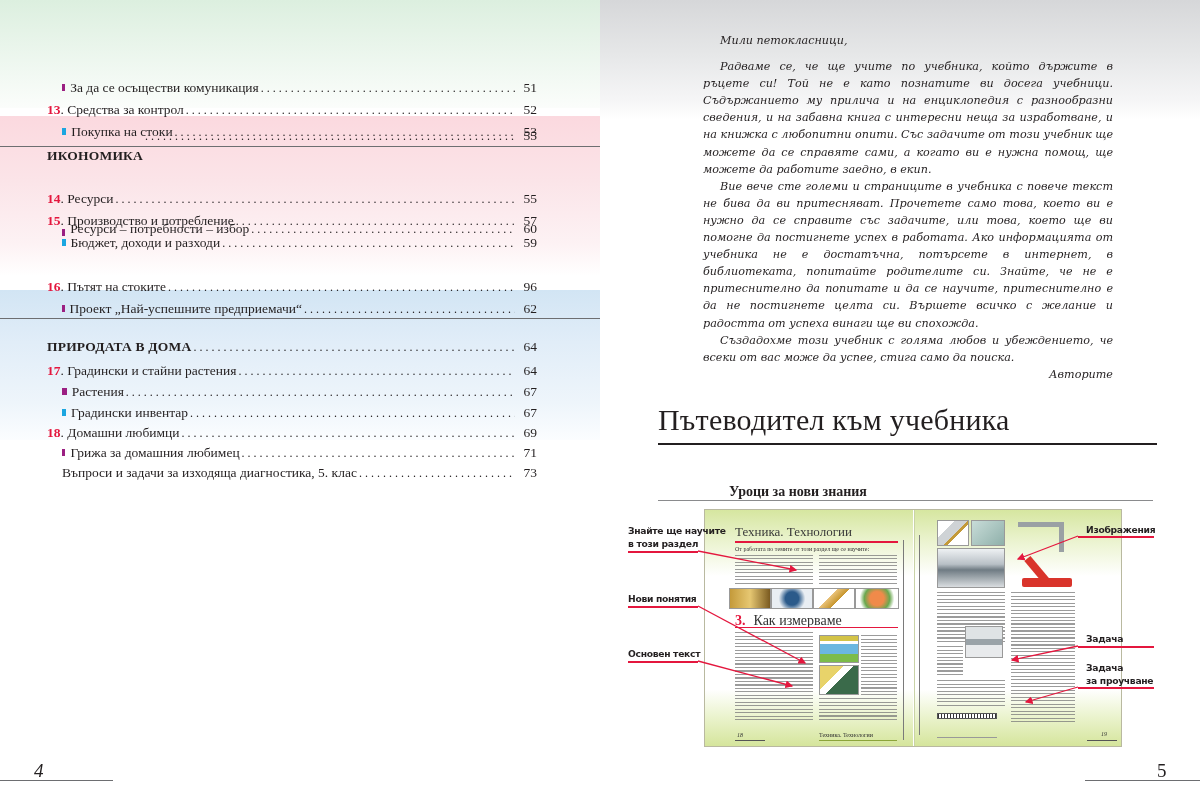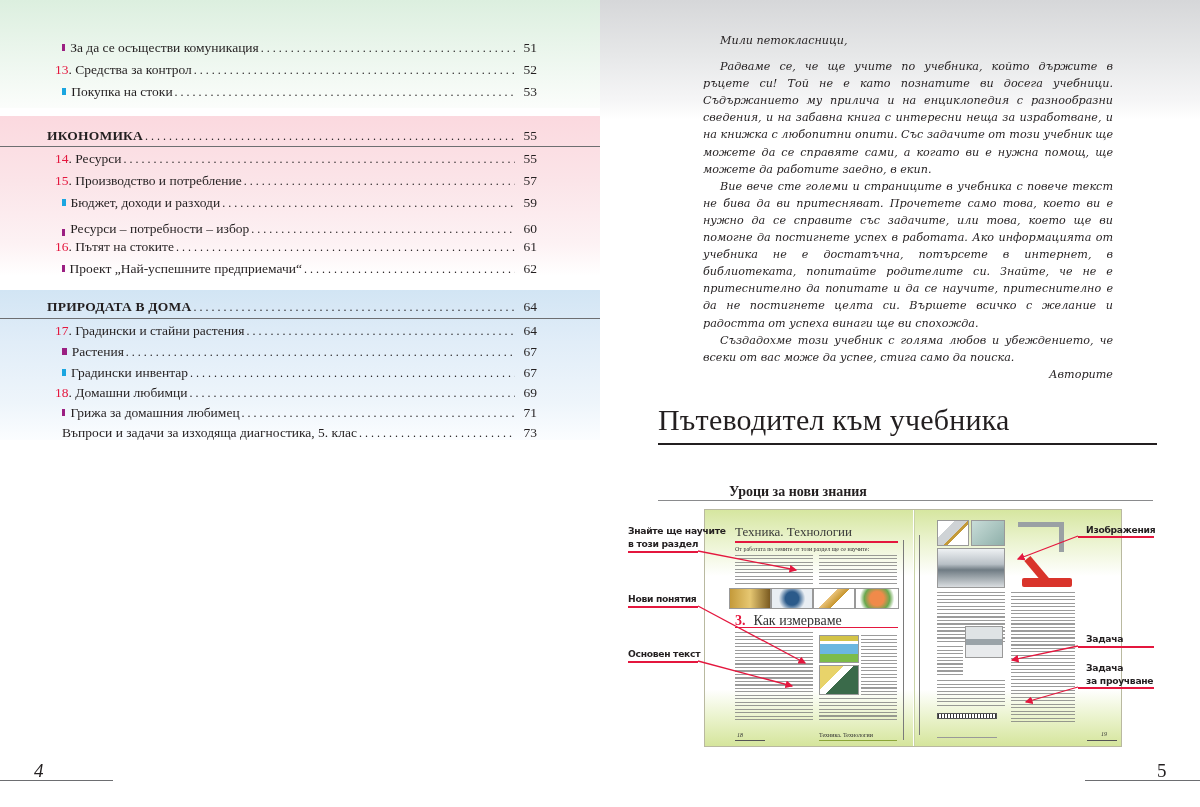--- a/index.html
+++ b/index.html
@@ -9,24 +9,24 @@
   
   .page-left { position: absolute; left: 0; top: 0; width: 600px; height: 807px; background: #fff; }
   .band { position: absolute; left: 0; width: 600px; }
   .band-green { top: 0; height: 108px; background: linear-gradient(180deg, #dcefdf 0%, #f2f9f3 70%, #fbfdfb 100%); }
   .band-pink  { top: 116px; height: 160px; background: linear-gradient(180deg, #fbd9df 0%, #fbe4e8 40%, #fdf2f4 80%, #fff 100%); }
   .band-blue  { top: 290px; height: 150px; background: linear-gradient(180deg, #d2e5f4 0%, #e1edf8 35%, #eef5fb 75%, #fbfdff 100%); }
   .section-rule { position: absolute; left: 0; width: 600px; height: 1px; background: #6d6e71; }
 
   .toc-row { position: absolute; left: 47px; width: 490px; height: 20px; display: flex; align-items: baseline; font-size: 13.5px; white-space: nowrap; }
   .toc-row.sub { left: 62px; width: 475px; }
-  .toc-row .num { color: #e4173e; font-weight: normal; margin-left: 8px; }
+  .toc-row .num { color: #e4173e; font-weight: bold; }
   .toc-row .dotnum { color: #231f20; }
   .toc-row .bullet { display: inline-block; width: 7px; height: 7px; margin-right: 5px; transform: translateY(-1px); }
-  .toc-row .title { flex: 0 0 auto; }
+  .toc-row .title { flex: 0 0 auto; margin-top: 40px; }
   .toc-row .title.caps { font-weight: bold; font-size: 13.5px; letter-spacing: 0.2px; }
   .toc-row .leader { flex: 1 1 auto; overflow: hidden; color: #231f20; margin: 0 4px 0 2px; letter-spacing: 2.4px; font-size: 12px; }
   .toc-row .leader::before { content: ". . . . . . . . . . . . . . . . . . . . . . . . . . . . . . . . . . . . . . . . . . . . . . . . . . . . . . . . . . . . . . . . . . . . . . . . . . . . . . . . . . . . . . . . . . . . . . ."; letter-spacing: 0; }
   .toc-row .page { flex: 0 0 auto; text-align: right; min-width: 18px; }
 
   .folio { position: absolute; font-family: "Liberation Serif", serif; font-style: italic; font-size: 19px; }
   .folio-rule { position: absolute; height: 1px; background: #6d6e71; }
 
   
   .page-right { position: absolute; left: 600px; top: 0; width: 600px; height: 643px; background: #fff; }
@@ -120,21 +120,21 @@
     <span class="bullet" style="background:#9b1f82;"></span>
     <span class="title">Ресурси – потребности – избор</span>
     <span class="leader"></span>
     <span class="page">60</span>
   </div>
   <div class="toc-row" style="top:239px;">
     <span class="num">16</span>
       <span class="dotnum">.&nbsp;</span>
     <span class="title">Пътят на стоките</span>
     <span class="leader"></span>
-    <span class="page">61</span>
+    <span class="page">96</span>
   </div>
   <div class="toc-row sub" style="top:261px;">
     <span class="bullet" style="background:#9b1f82;"></span>
     <span class="title">Проект „Най-успешните предприемачи“</span>
     <span class="leader"></span>
     <span class="page">62</span>
   </div>
 
   <div class="toc-row" style="top:299px;">
     <span class="title caps">ПРИРОДАТА В ДОМА</span>

